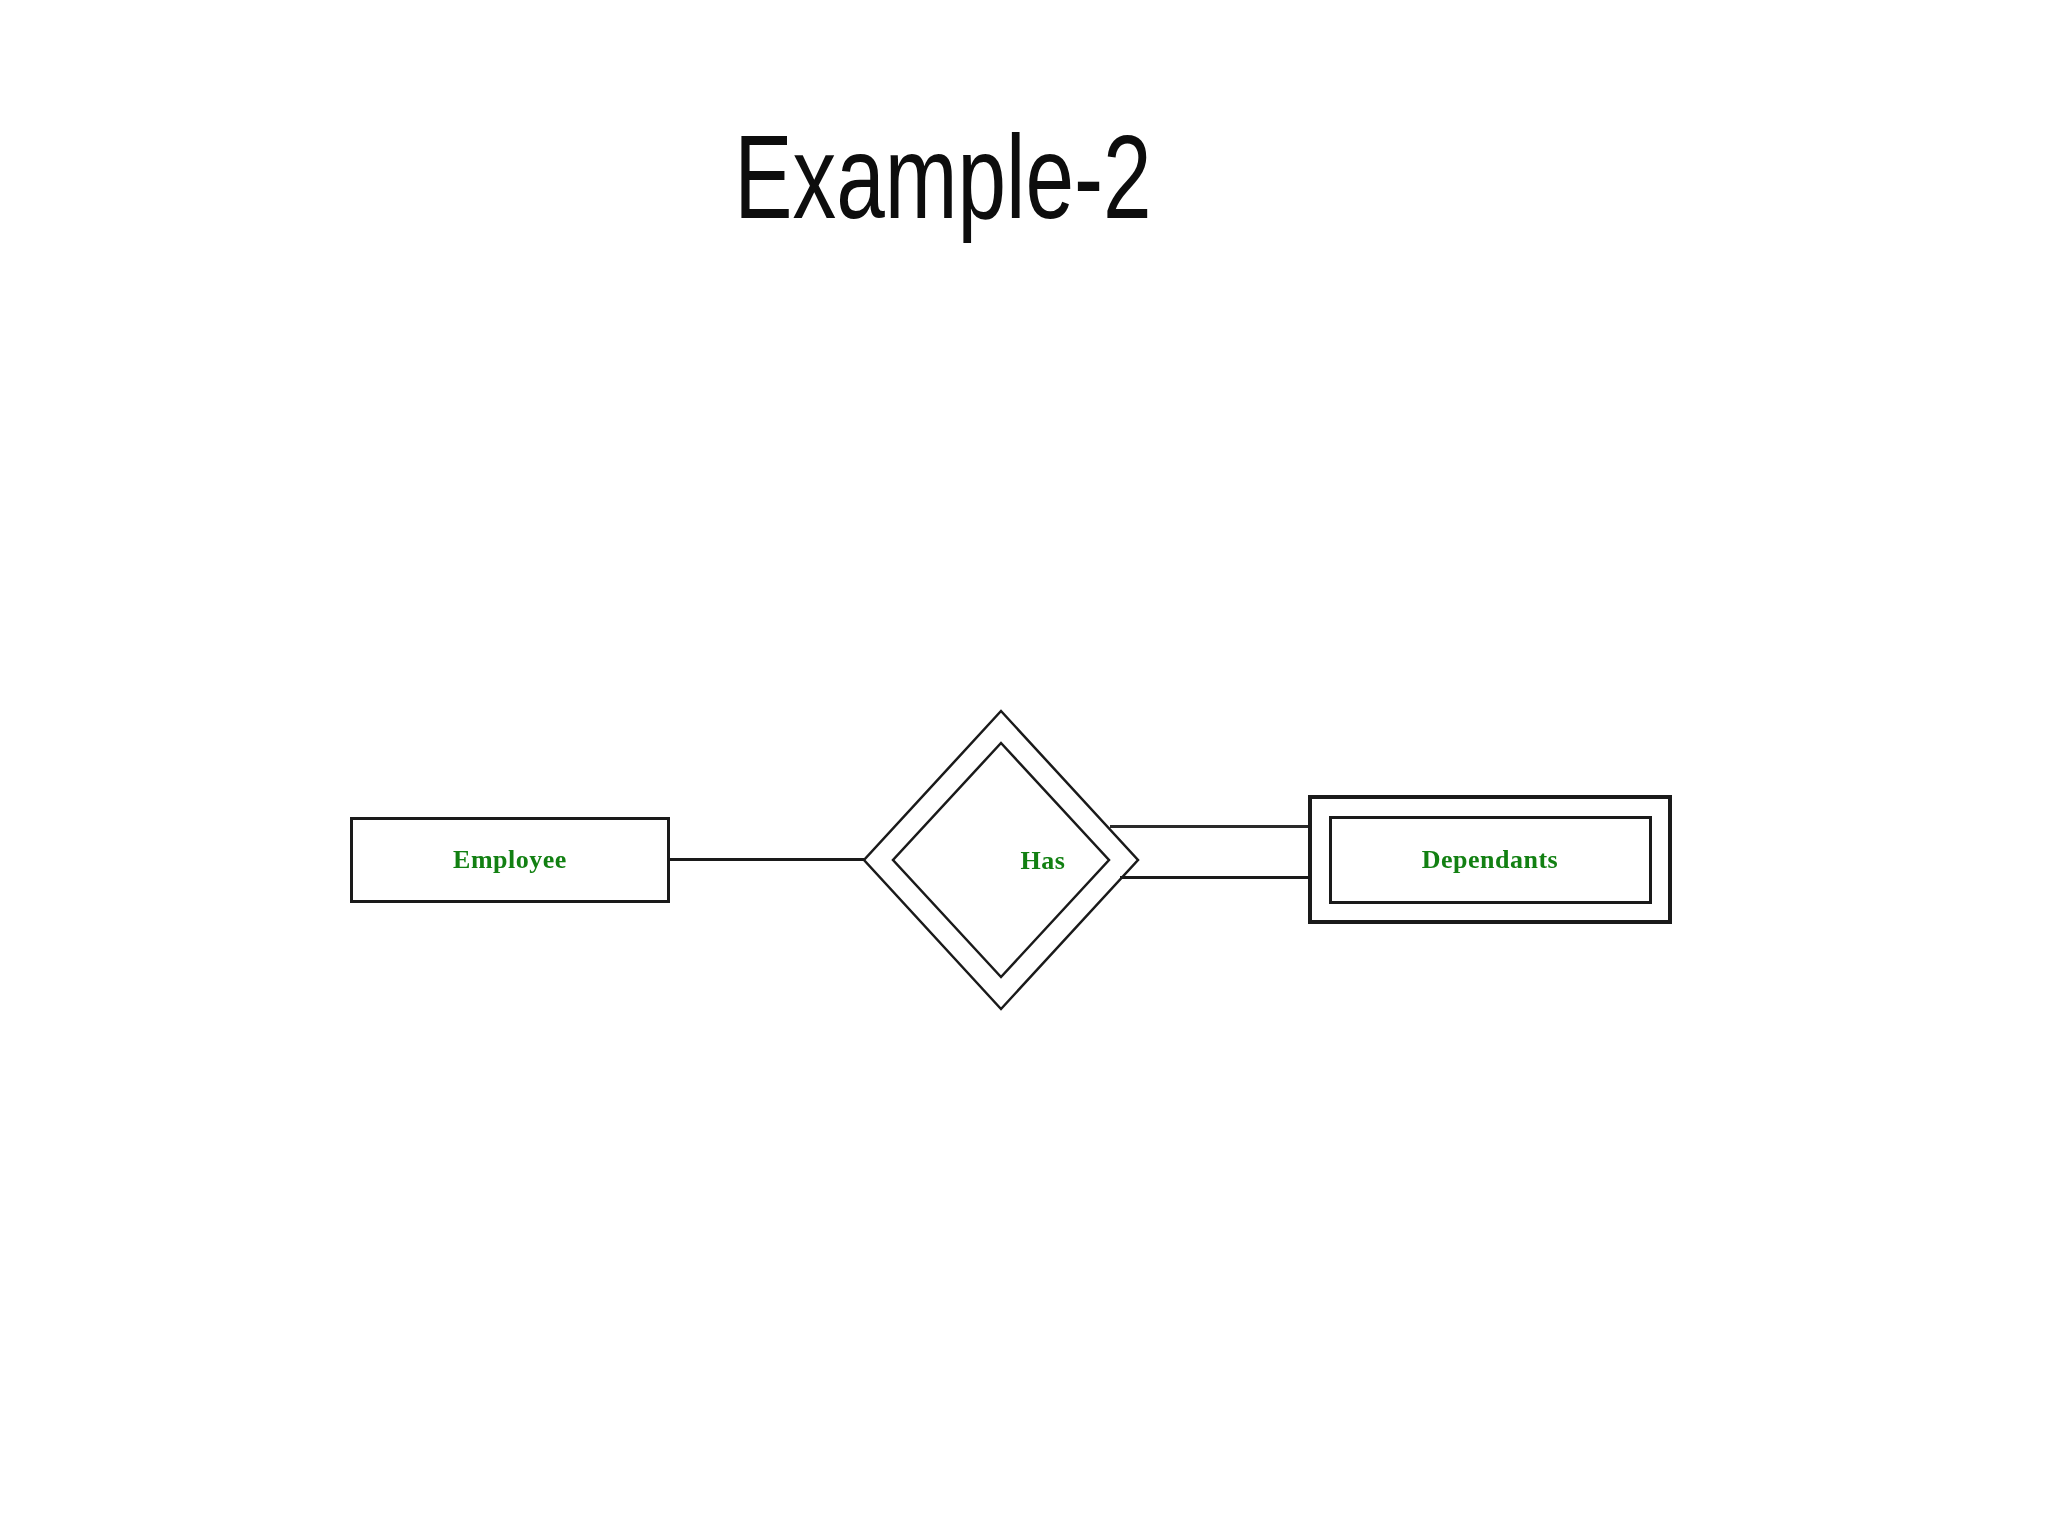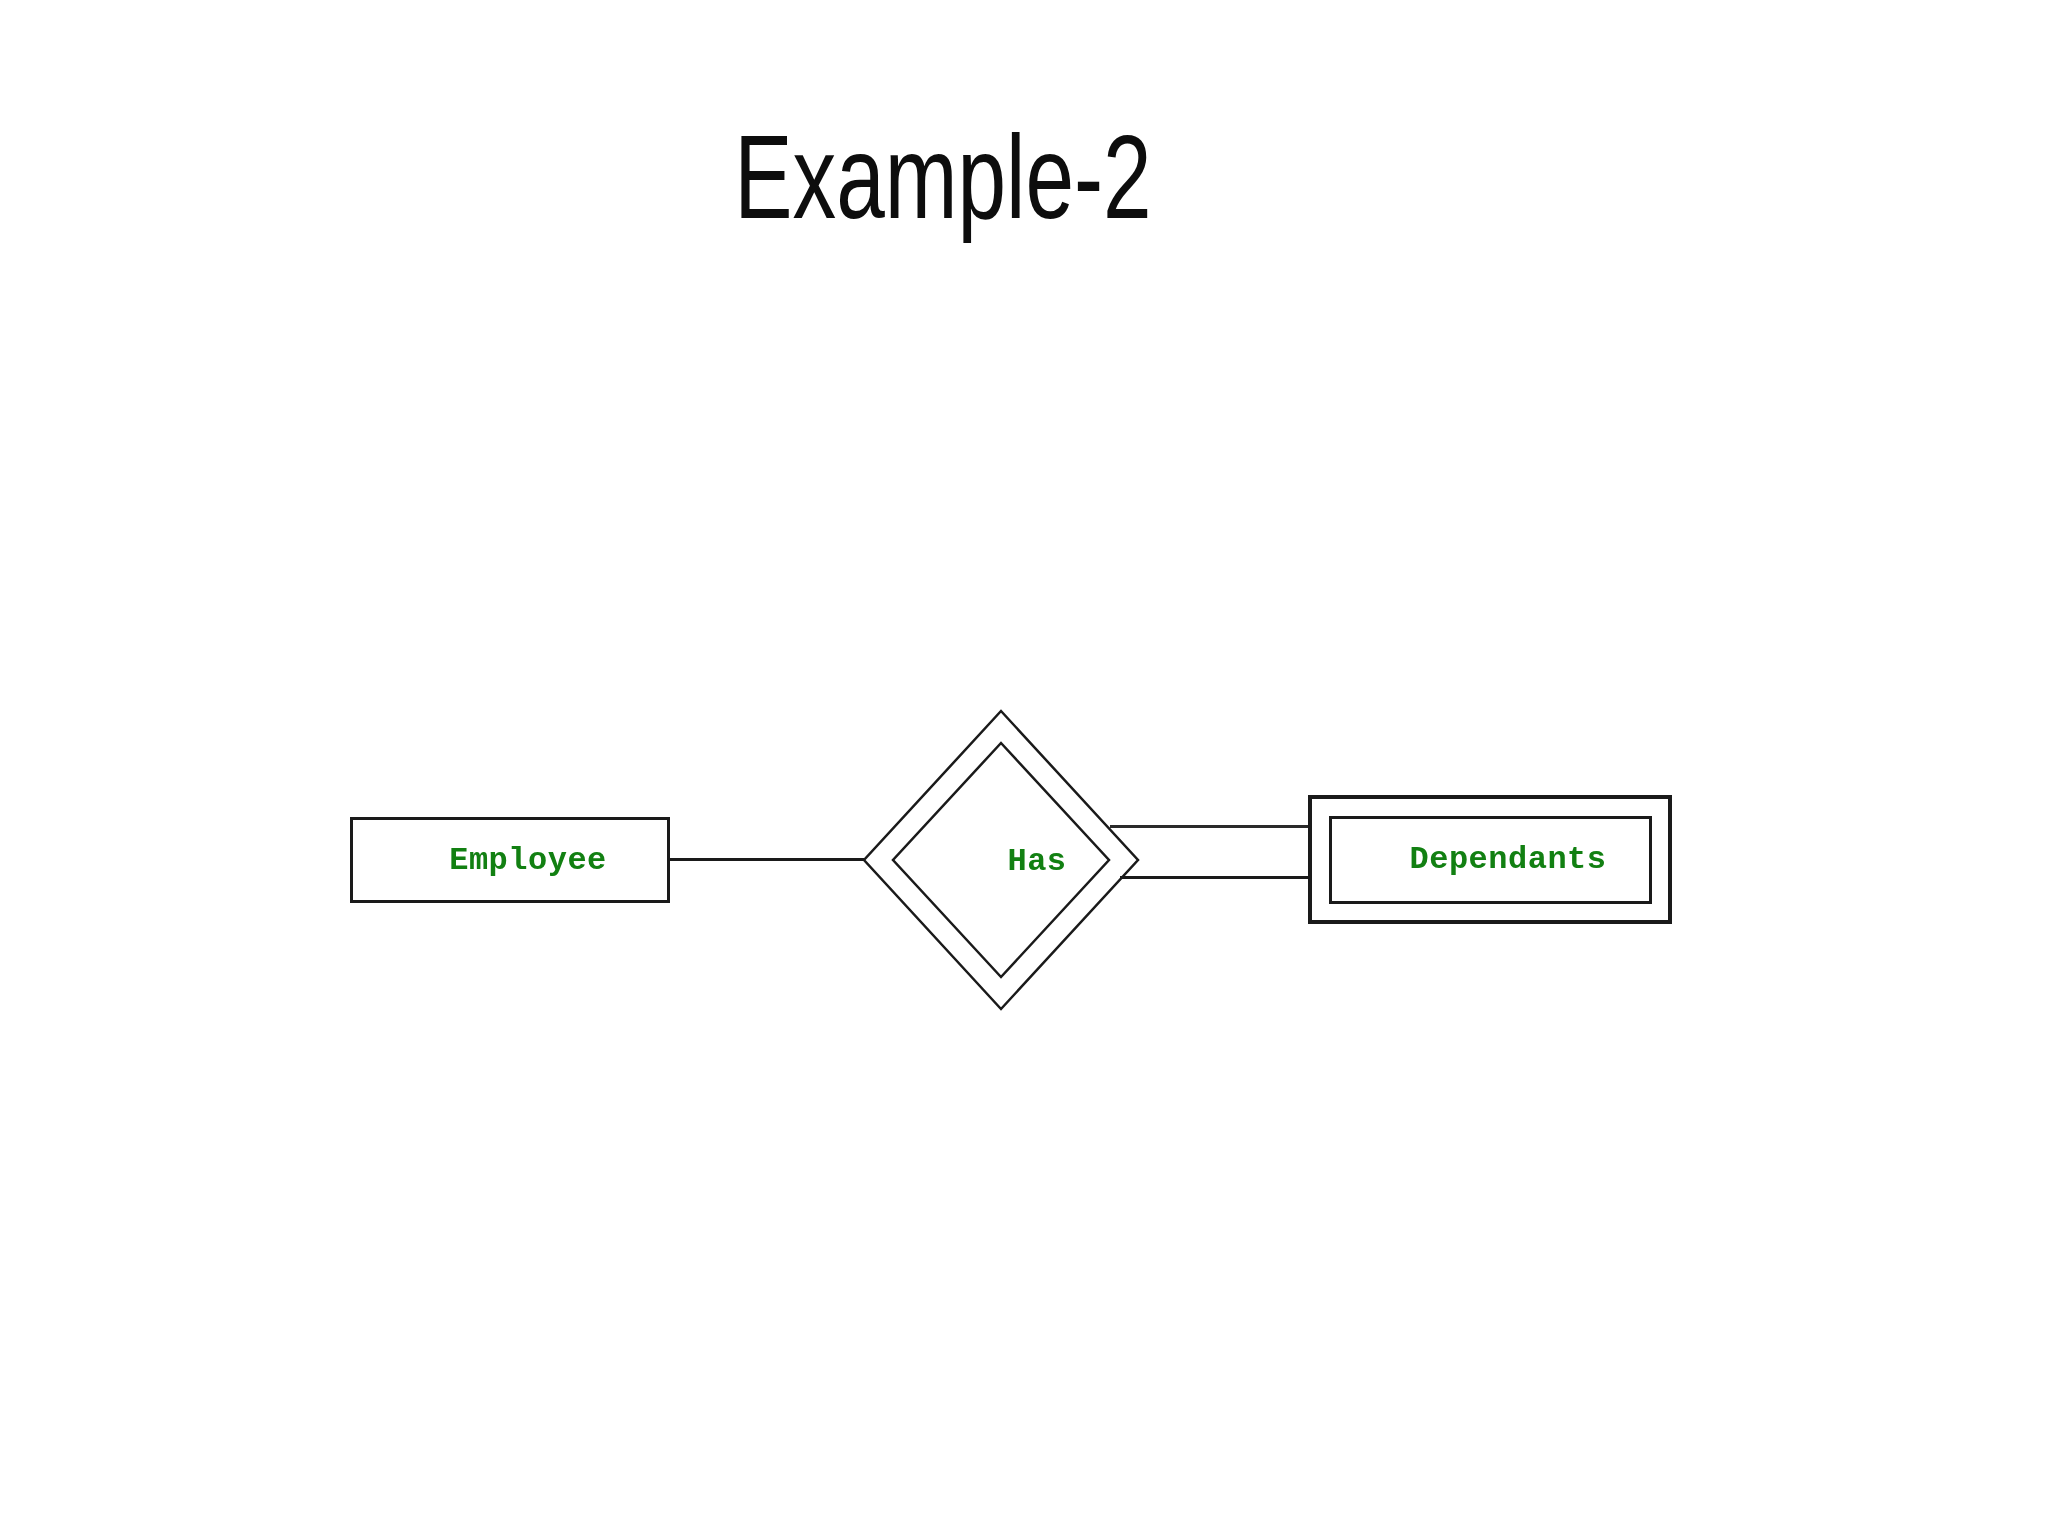--- a/index.html
+++ b/index.html
@@ -22,40 +22,40 @@
   }
   .title-text{
     display:inline-block;
     font-family:"Liberation Sans",sans-serif;
     font-size:118px;font-weight:400;color:var(--title_black);
     transform:scaleX(0.74);transform-origin:center;
     letter-spacing:0px;line-height:1;
   }
   
   .glabel{
-    font-family:Liberation Mono, monospace;
-    font-weight:bold;font-size:32px;color:var(--diagram_green);
-    letter-spacing:0.5px;white-space:nowrap;margin-left:36px;
+    font-family:Liberation Serif, serif;
+    font-weight:bold;font-size:26px;color:var(--diagram_green);
+    letter-spacing:0.5px;white-space:nowrap;
   }
   
   .entity-box{
     position:absolute;left:350px;top:817px;width:320px;height:86px;
     border:3px solid var(--line_black);background:#fff;
     display:flex;align-items:center;justify-content:center;
   }
   
   .connector{position:absolute;background:var(--line_black);}
   .line-emp-has{left:668px;top:858px;width:196px;height:3px;}
   .line-upper{left:1110px;top:825px;width:198px;height:3px;background:#2a2a2a;}
   .line-lower{left:1120px;top:876px;width:188px;height:3px;}
   
   .diamond-svg{position:absolute;left:860px;top:707px;}
   .diamond-svg polygon{fill:#ffffff;stroke:var(--line_black);stroke-width:2.5;}
   .has-label{
-    position:absolute;left:1001px;top:861px;transform:translate(-50%,-50%);
+    position:absolute;left:1043px;top:861px;transform:translate(-50%,-50%);
   }
   
   .weak-outer{
     position:absolute;left:1308px;top:795px;width:364px;height:129px;
     border:4px solid var(--line_black);background:#fff;
     display:flex;align-items:center;justify-content:center;
   }
   .weak-inner{
     width:323px;height:88px;border:3px solid var(--line_black);background:#fff;
     display:flex;align-items:center;justify-content:center;

